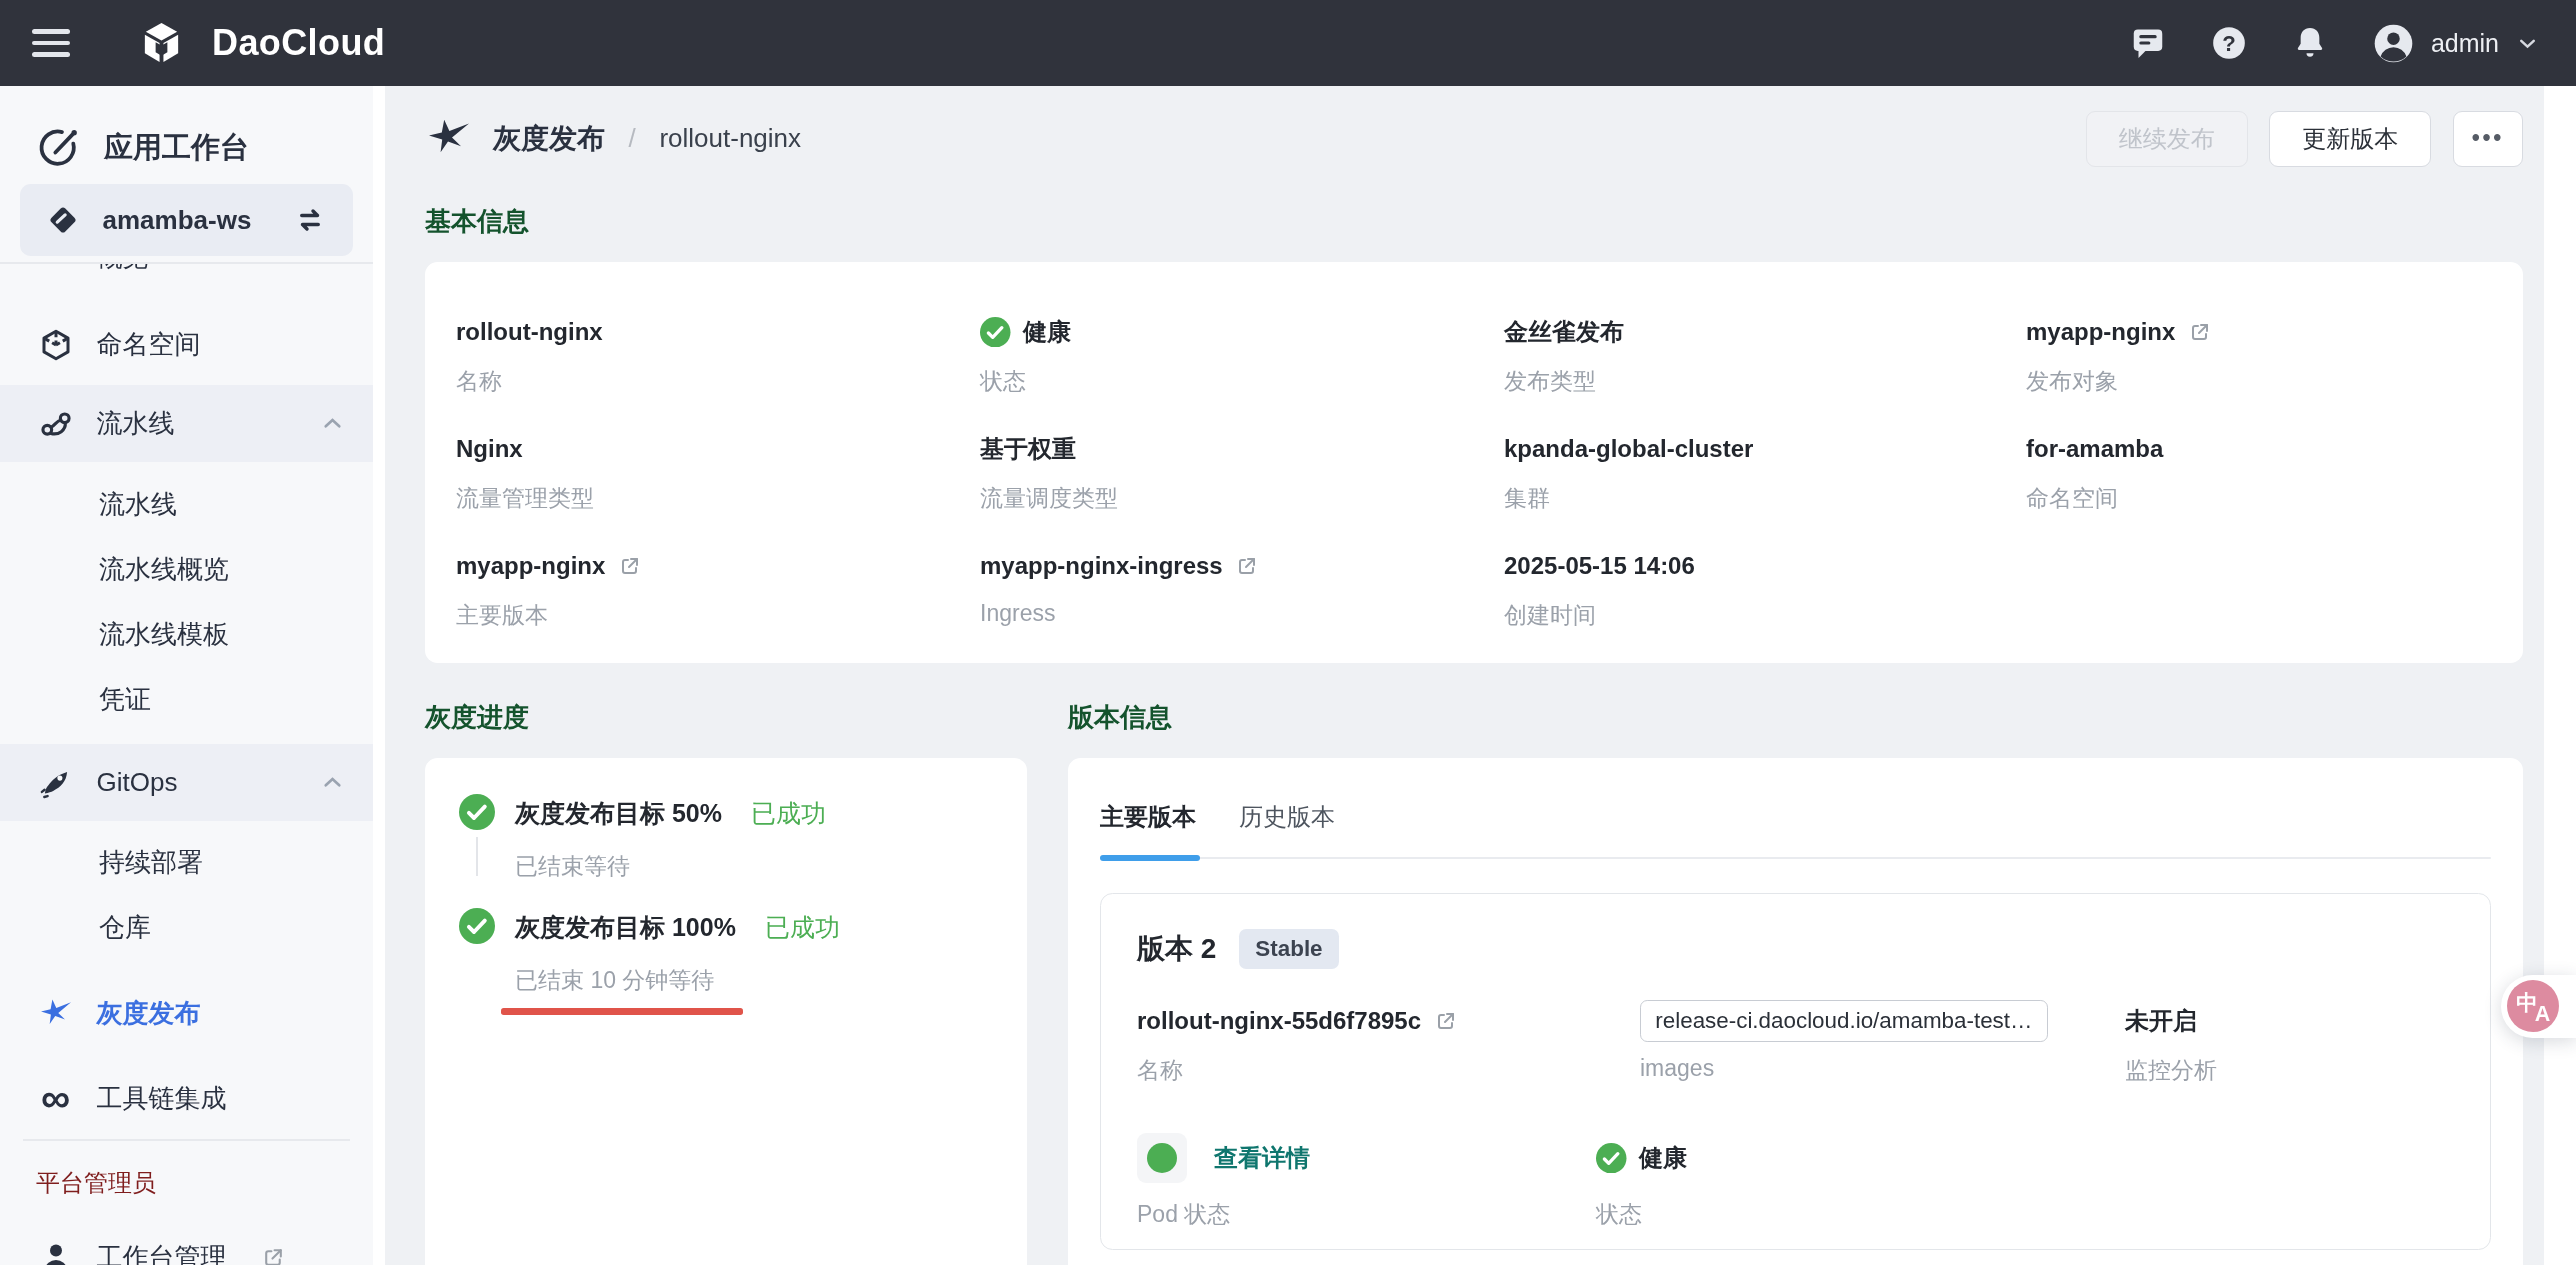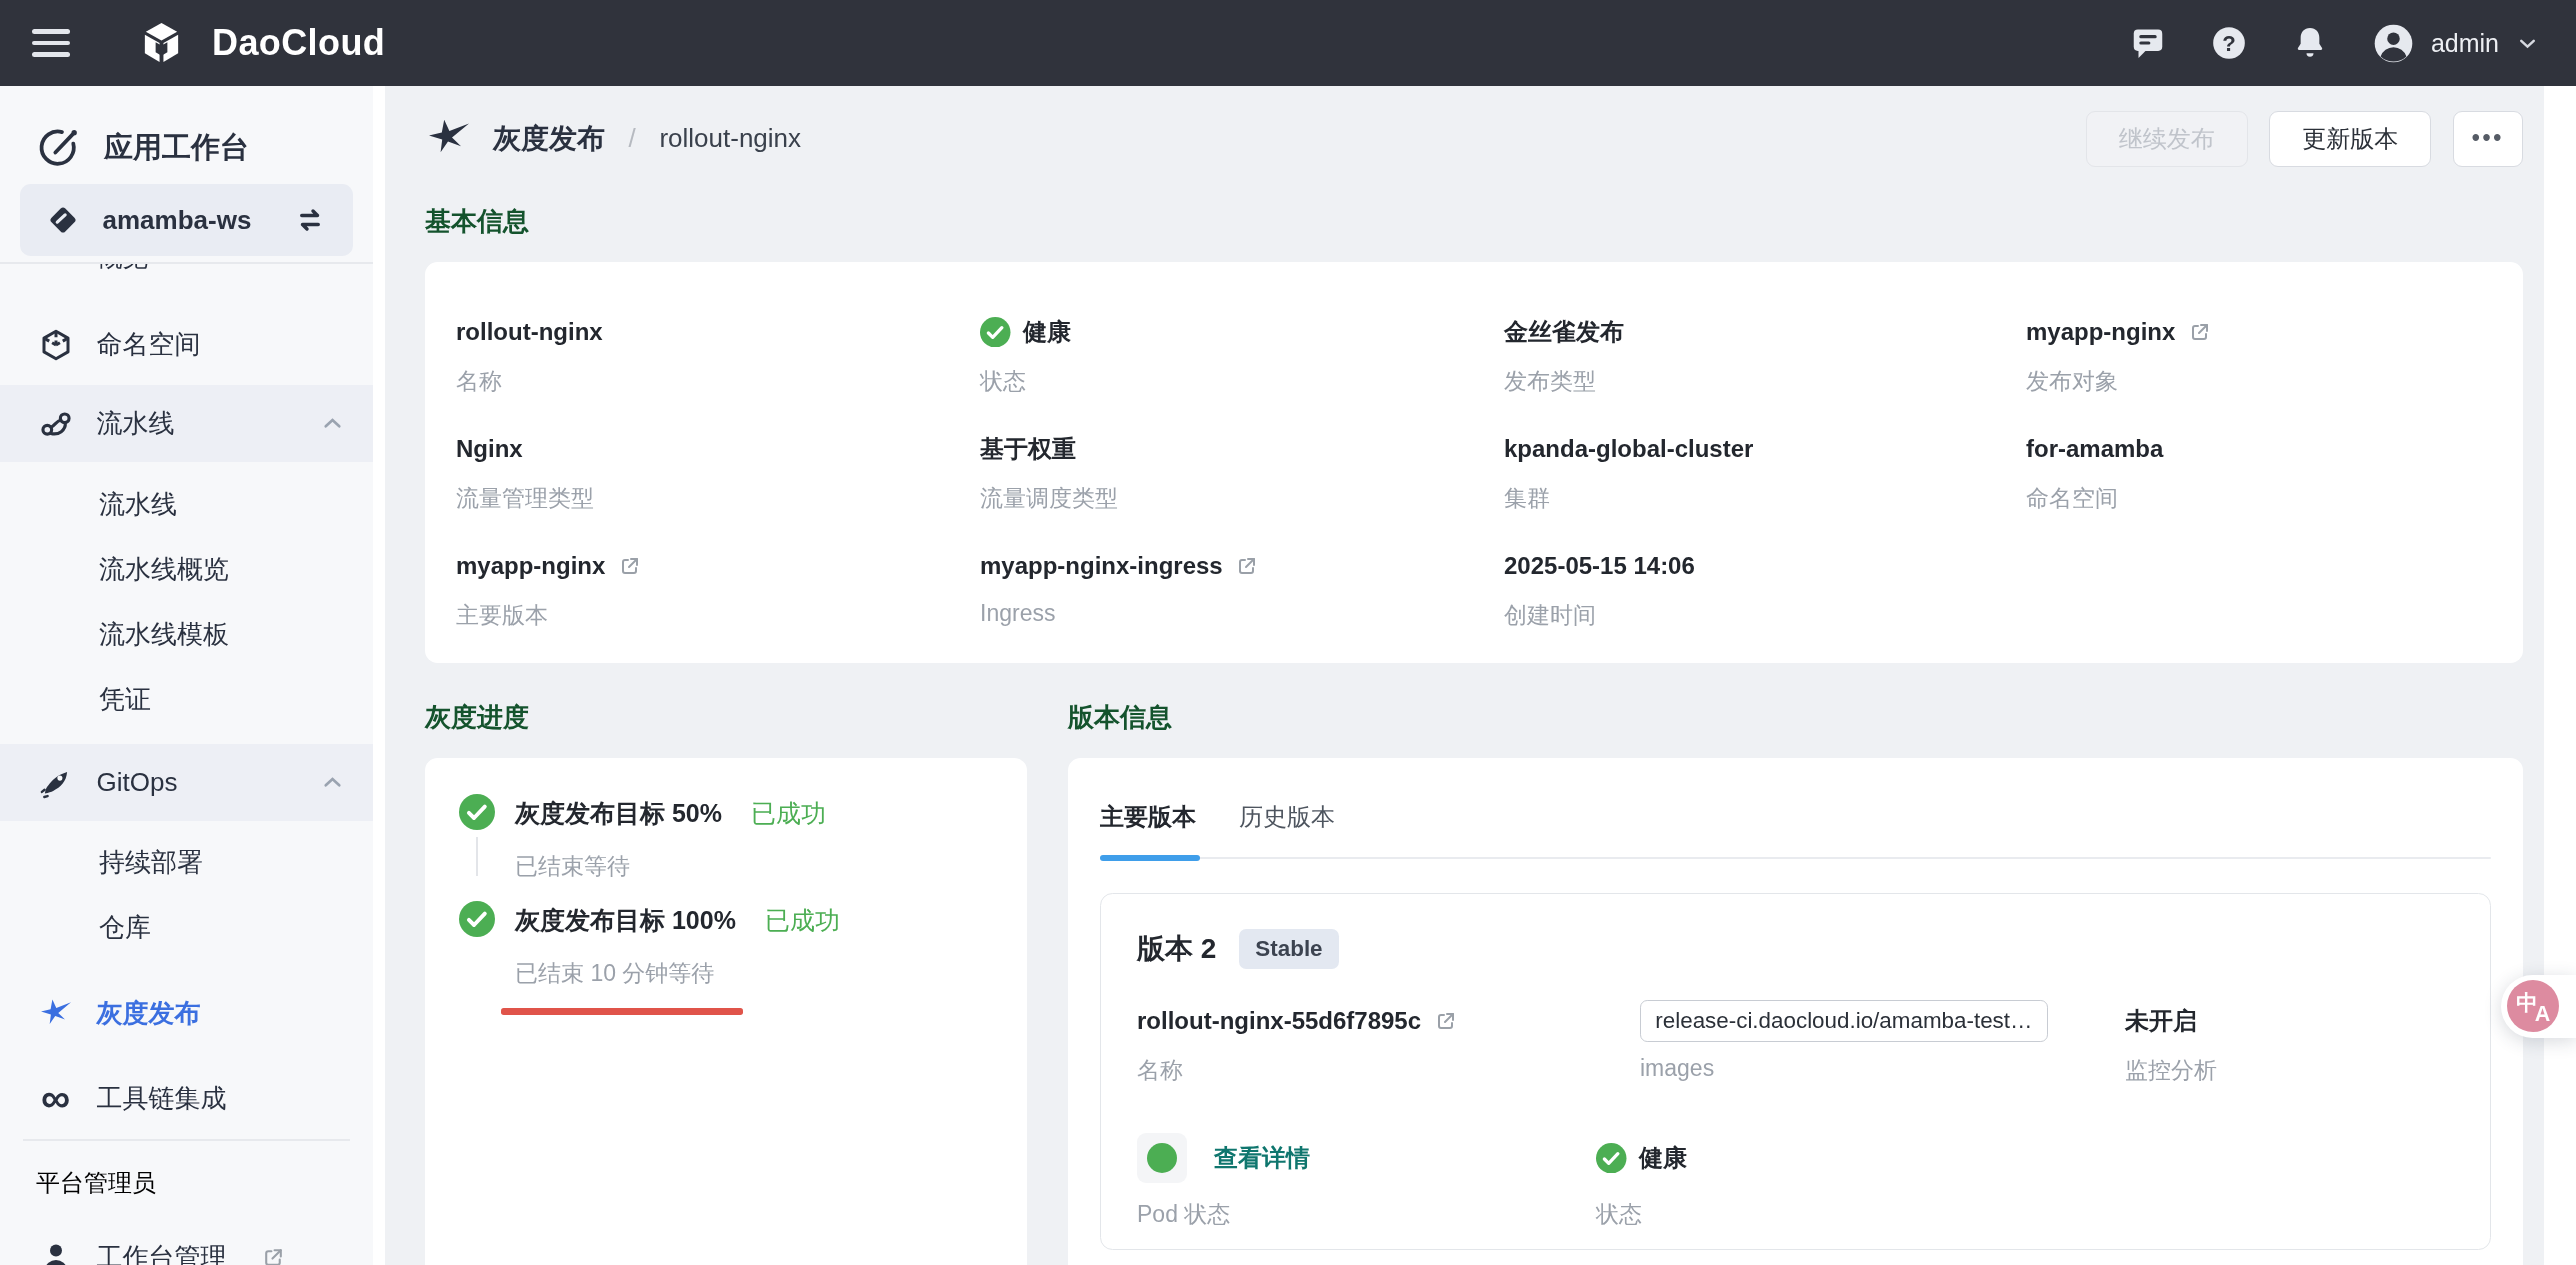--- a/index.html
+++ b/index.html
@@ -38,21 +38,21 @@
   .sb-item{height:65px;display:flex;align-items:center;gap:21.5px;padding-left:36px;
            font-size:26px;color:#2a3140;cursor:pointer;}
   .sb-item .sb-icon{width:39px;height:39px;display:flex;align-items:center;justify-content:center;flex:0 0 39px;}
   .sb-icon svg{width:36px;height:36px;}
   .sb-group{height:77px;background:#edeff5;padding-right:27px;}
   .sb-sub{padding-left:99px;}
   .sb-caret{margin-left:auto;width:27px;height:27px;}
   .sb-active{color:#3b6fe0;font-weight:600;}
   .infinity{font-size:41px;font-weight:bold;line-height:1;color:#2a3140;}
   .platform-label{margin:20px 0 0 36px;height:43px;display:flex;align-items:center;
-                  font-size:24px;color:#000000;}
+                  font-size:24px;color:#7f1d1d;}
   .sb-ext{width:25px;height:25px;margin-left:12.5px;}
   .mt26{margin-top:23px}.mt9{margin-top:8px}.mt11{margin-top:10px}.mt13{margin-top:11.7px}
   .mt10{margin-top:9px}.mt24{margin-top:21.5px}.mt22{margin-top:20px}.mt23{margin-top:20.6px}
   
   .main{position:relative;flex:1;box-sizing:border-box;padding:0 53px 0 40px;overflow:hidden;}
   .main-track{position:absolute;top:0;right:0;width:32px;height:100%;background:#ffffff;}
   .page-header{margin-top:24px;height:57px;display:flex;align-items:center;}
   .crumb{display:flex;align-items:center;gap:20px;}
   .crumb svg{width:48px;height:48px;}
   .crumb-root{font-size:28px;font-weight:bold;color:#2a3140;}
@@ -82,21 +82,21 @@
   .col-version{flex:1;min-width:0;}
   .progress-card{position:relative;height:556px;padding:36px 34px;}
   .step{display:flex;gap:20px;}
   .step-rail{display:flex;flex-direction:column;align-items:center;width:36px;flex:0 0 36px;}
   .step-rail svg{width:36px;height:36px;}
   .rail-line{width:1.8px;flex:1;background:#e3e5e9;margin:7.2px 0;}
   .step-title-row{display:flex;align-items:center;gap:29px;height:39px;}
   .step-name{font-size:25px;font-weight:600;color:#23272e;}
   .step-status{font-size:25px;color:#4cae53;}
   .step-desc{margin-top:18px;font-size:23px;color:#9ba1aa;height:32px;}
-  .step2{margin-top:18px;}
+  .step2{margin-top:25px;}
   .red-mark{position:absolute;left:76px;top:250px;width:242px;height:7.2px;border-radius:2.7px;background:#e0544a;}
   
   .version-card{height:556px;padding:32px 32px 0 32px;}
   .tabs{display:flex;gap:43px;margin-top:9px;}
   .tab{font-size:24px;color:#4e555f;height:36px;display:flex;align-items:center;cursor:pointer;}
   .tab-active{color:#23272e;font-weight:bold;}
   .tab-track{position:relative;margin-top:21.5px;height:2.7px;background:#e9ebef;border-radius:1.8px;}
   .tab-indicator{position:absolute;left:0;top:-1.8px;width:100px;height:6.3px;border-radius:3.6px;background:#3f9eea;}
   .inner-card{margin-top:34px;border:1.8px solid #e3e6ea;border-radius:12.5px;padding:34px 36px;height:357px;box-sizing:border-box;}
   .vc-head{display:flex;align-items:center;gap:23px;height:41px;}

